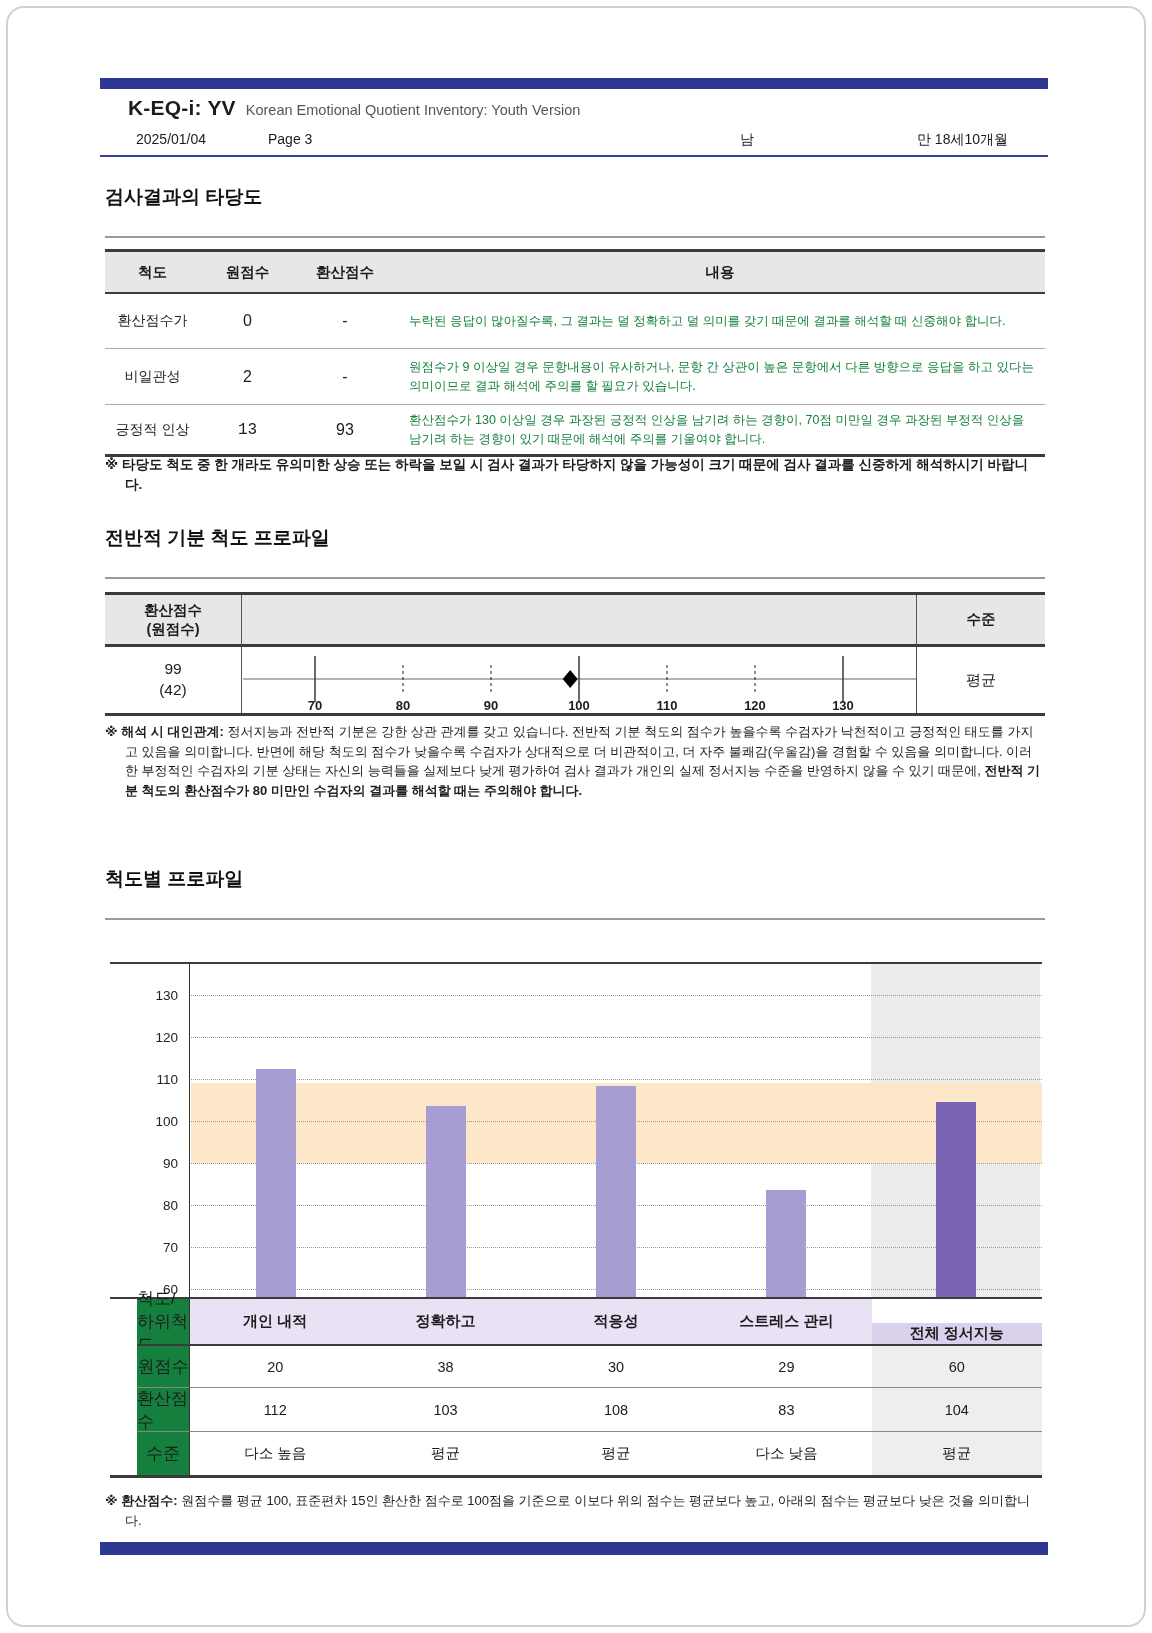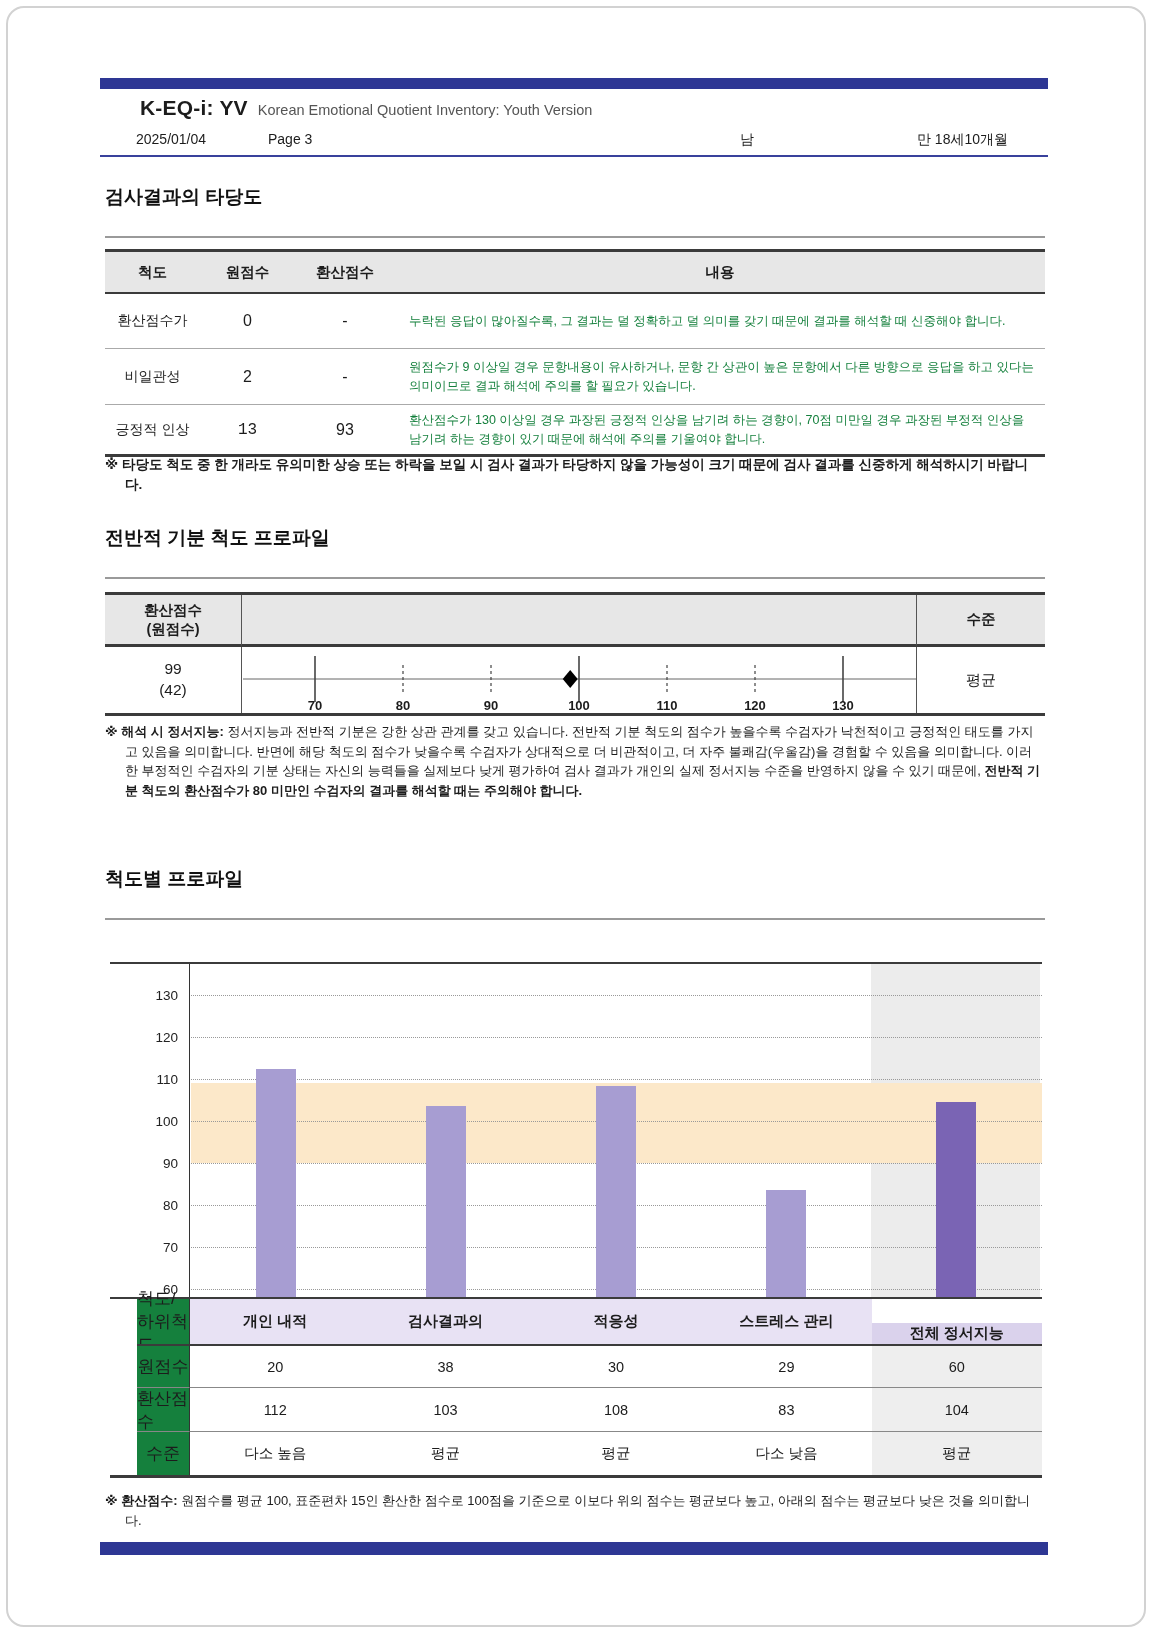--- a/index.html
+++ b/index.html
@@ -4,21 +4,21 @@
 <style>
   * { margin:0; padding:0; box-sizing:border-box; }
   html,body { width:1152px; height:1633px; background:#ffffff; }
   body { font-family:"Liberation Sans","DejaVu Sans",sans-serif; color:#1c1c1c; position:relative; }
   .frame { position:absolute; inset:6px; border:2px solid #d2d2d2; border-radius:18px; pointer-events:none; }
 
   .navybar { position:absolute; left:100px; width:948px; background:#2e3794; }
   .navybar.top { top:78px; height:11px; }
   .navybar.bottom { top:1542px; height:13px; }
 
-  .title-row { position:absolute; left:140px; top:96px; }
+  .title-row { position:absolute; left:128px; top:96px; }
   .brand { font-size:21px; font-weight:bold; letter-spacing:0.2px; }
   .brand-sub { font-size:14.5px; color:#555; margin-left:10px; font-weight:normal; }
   .info-row { position:absolute; left:128px; top:131px; width:880px; font-size:14px; }
   .info-date { position:absolute; left:8px; }
   .info-page { position:absolute; left:140px; }
   .info-gender { position:absolute; left:612px; }
   .info-age { position:absolute; right:0; }
   .hairline { position:absolute; left:100px; top:155px; width:948px; height:2px; background:#39419c; }
 
   .sec-title { position:absolute; left:105px; font-size:19px; font-weight:bold; color:#111; }
@@ -142,21 +142,21 @@
         <text x="424" y="62" font-size="13" font-weight="bold" fill="#1c1c1c" text-anchor="middle">110</text>
         <line x1="512" y1="17" x2="512" y2="45" stroke="#444" stroke-width="1.2" stroke-dasharray="3,3"></line>
         <text x="512" y="62" font-size="13" font-weight="bold" fill="#1c1c1c" text-anchor="middle">120</text>
         <line x1="600" y1="8" x2="600" y2="54" stroke="#444" stroke-width="1.6"></line>
         <text x="600" y="62" font-size="13" font-weight="bold" fill="#1c1c1c" text-anchor="middle">130</text>
         <polygon points="327.20000000000005,22 334.70000000000005,31 327.20000000000005,40 319.70000000000005,31" fill="#000"></polygon>
       </svg>
     </div>
   <div class="cell" style="font-size:15px;">평균</div>
 </div>
-<div class="note" style="top:722px;"><b>※ 해석 시 정서지능:</b><span> 정서지능과 전반적 기분은 강한 상관 관계를 갖고 있습니다. 전반적 기분 척도의 점수가 높을수록 수검자가 낙천적이고 긍정적인 태도를 가지고 있음을 의미합니다. 반면에 해당 척도의 점수가 낮을수록 수검자가 상대적으로 더 비관적이고, 더 자주 불쾌감(우울감)을 경험할 수 있음을 의미합니다. 이러한 부정적인 수검자의 기분 상태는 자신의 능력들을 실제보다 낮게 평가하여 검사 결과가 개인의 실제 정서지능 수준을 반영하지 않을 수 있기 때문에, </span><b>전반적 기분 척도의 환산점수가 80 미만인 수검자의 결과를 해석할 때는 주의해야 합니다.</b></div>
+<div class="note" style="top:722px;"><b>※ 해석 시 대인관계:</b><span> 정서지능과 전반적 기분은 강한 상관 관계를 갖고 있습니다. 전반적 기분 척도의 점수가 높을수록 수검자가 낙천적이고 긍정적인 태도를 가지고 있음을 의미합니다. 반면에 해당 척도의 점수가 낮을수록 수검자가 상대적으로 더 비관적이고, 더 자주 불쾌감(우울감)을 경험할 수 있음을 의미합니다. 이러한 부정적인 수검자의 기분 상태는 자신의 능력들을 실제보다 낮게 평가하여 검사 결과가 개인의 실제 정서지능 수준을 반영하지 않을 수 있기 때문에, </span><b>전반적 기분 척도의 환산점수가 80 미만인 수검자의 결과를 해석할 때는 주의해야 합니다.</b></div>
 
 <div class="sec-title" style="top:866px;">척도별 프로파일</div>
 <div class="sec-rule" style="top:918px;"></div>
 
 <div class="chart">
   <div class="gutter" id="chart-gutter">
       <div class="ylab" style="top: 324.531px;">60</div>
       <div class="ylab" style="top: 282.656px;">70</div>
       <div class="ylab" style="top: 240.781px;">80</div>
       <div class="ylab" style="top: 198.906px;">90</div>
@@ -180,21 +180,21 @@
       <div class="bar" style="left: 234.85px; height: 190.531px; background: rgb(167, 157, 210);"></div>
       <div class="bar" style="left: 404.75px; height: 211.469px; background: rgb(167, 157, 210);"></div>
       <div class="bar" style="left: 574.65px; height: 106.781px; background: rgb(167, 157, 210);"></div>
       <div class="bar" style="left: 744.55px; height: 194.719px; background: rgb(122, 100, 180);"></div>
     </div>
 </div>
 
 <div class="ptable" id="ptable">
     <div class="cell rowlab">척도/하위척도</div>
     <div class="cell scalehead">개인 내적</div>
-    <div class="cell scalehead">검사결과의</div>
+    <div class="cell scalehead">정확하고</div>
     <div class="cell scalehead">적응성</div>
     <div class="cell scalehead">스트레스 관리</div>
     <div class="cell scalehead last">전체 정서지능</div>
     <div class="cell rowlab hsep">원점수</div>
     <div class="cell hsep">20</div>
     <div class="cell hsep">38</div>
     <div class="cell hsep">30</div>
     <div class="cell hsep">29</div>
     <div class="cell hsep hl">60</div>
     <div class="cell rowlab sep">환산점수</div>

